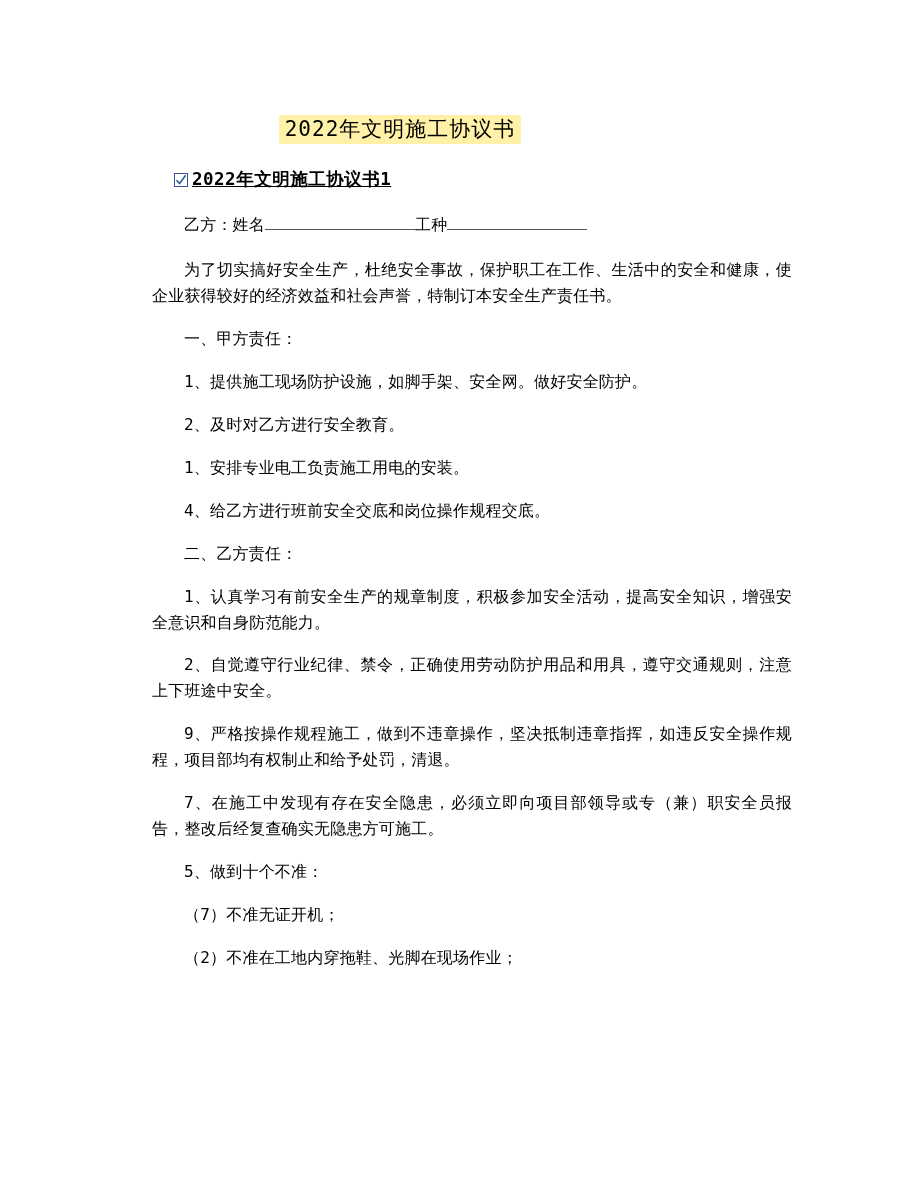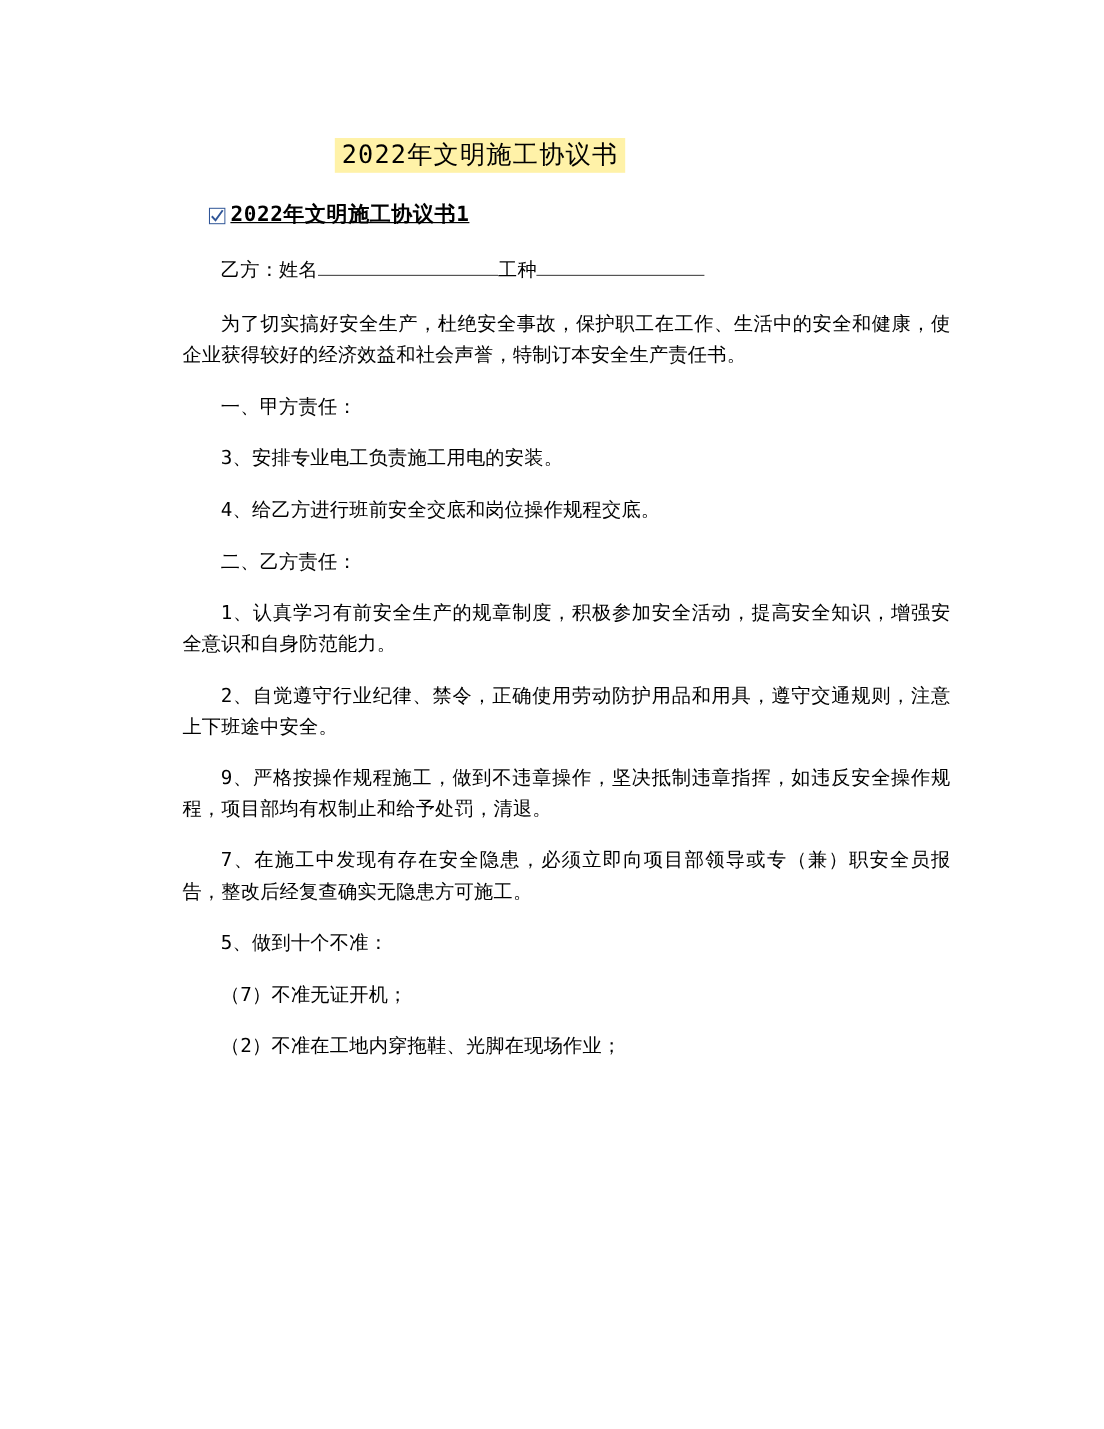--- a/index.html
+++ b/index.html
@@ -116,21 +116,23 @@
       <span class="heading-text">2022年文明施工协议书1</span>
     </div>
 
 
     <p class="para field">
       <span>乙方：姓名</span><span class="blank b3"></span><span>工种</span><span class="blank b4"></span>
     </p>
 
     <p class="para indent">为了切实搞好安全生产，杜绝安全事故，保护职工在工作、生活中的安全和健康，使企业获得较好的经济效益和社会声誉，特制订本安全生产责任书。</p>
     <p class="para indent">一、甲方责任：</p>
-    <p class="para indent">3、安排专业电工负责施工用电的安装。</p>
+    <p class="para indent">1、提供施工现场防护设施，如脚手架、安全网。做好安全防护。</p>
+    <p class="para indent">2、及时对乙方进行安全教育。</p>
+    <p class="para indent">1、安排专业电工负责施工用电的安装。</p>
     <p class="para indent">4、给乙方进行班前安全交底和岗位操作规程交底。</p>
     <p class="para indent">二、乙方责任：</p>
     <p class="para indent">1、认真学习有前安全生产的规章制度，积极参加安全活动，提高安全知识，增强安全意识和自身防范能力。</p>
     <p class="para indent">2、自觉遵守行业纪律、禁令，正确使用劳动防护用品和用具，遵守交通规则，注意上下班途中安全。</p>
     <p class="para indent">9、严格按操作规程施工，做到不违章操作，坚决抵制违章指挥，如违反安全操作规程，项目部均有权制止和给予处罚，清退。</p>
     <p class="para indent">7、在施工中发现有存在安全隐患，必须立即向项目部领导或专（兼）职安全员报告，整改后经复查确实无隐患方可施工。</p>
     <p class="para indent">5、做到十个不准：</p>
     <p class="para indent">（7）不准无证开机；</p>
     <p class="para indent">（2）不准在工地内穿拖鞋、光脚在现场作业；</p>
 

